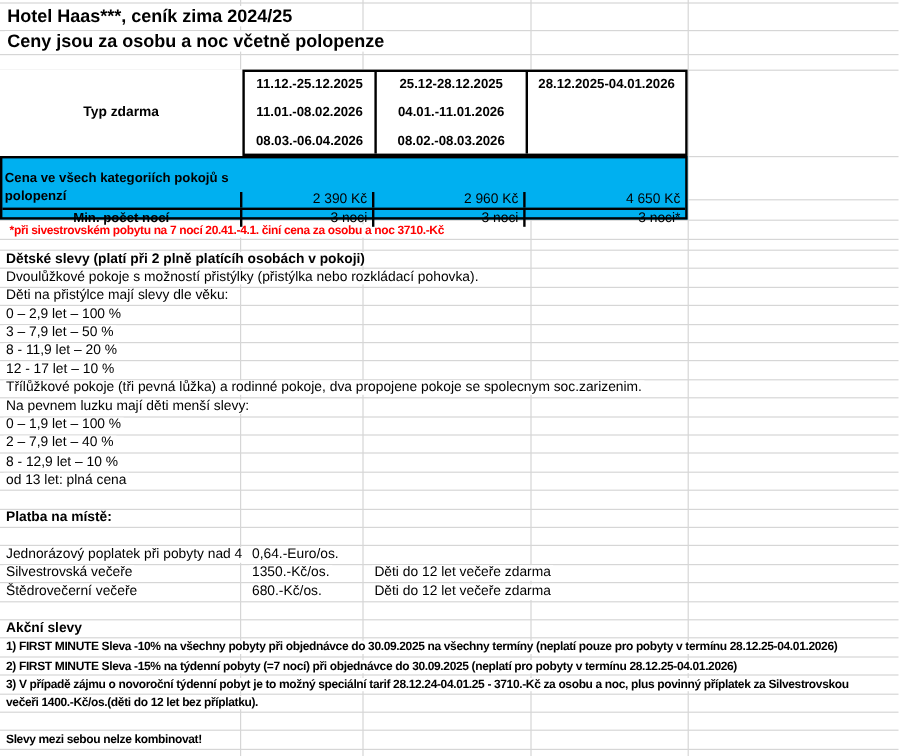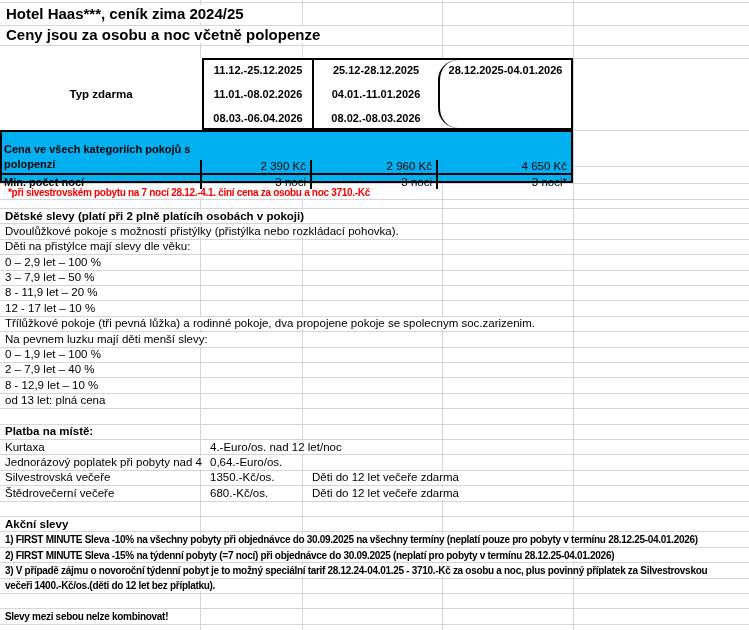--- a/index.html
+++ b/index.html
@@ -30,36 +30,36 @@
     position:absolute;left:202px;top:58px;width:371px;height:72px;background:#fff;z-index:2;
     border:2px solid #000;box-sizing:border-box;display:flex;
   }
   .season-cell{
     display:flex;flex-direction:column;justify-content:space-between;align-items:center;
     font-weight:bold;font-size:11px;box-sizing:border-box;
   }
   .season-cell .dline{line-height:20px;white-space:nowrap;}
   .sc1{width:108px;}
   .sc2{width:126px;border-left:2px solid #000;}
-  .sc3{width:133px;border-left:2px solid #000;border-radius:20px;}
+  .sc3{width:133px;border-left:2px solid #000;}
   .blue-block{
     position:absolute;left:0;top:130px;width:573px;height:53px;z-index:2;
     background:#00B0F0;border:2px solid #000;box-sizing:border-box;
     display:flex;flex-direction:column;
   }
   .blue-row{display:flex;flex:none;}
   .blue-row.r1{height:41px;align-items:flex-end;}
   .blue-row.r2{height:16px;border-top:2px solid #000;box-sizing:border-box;}
   .bc{box-sizing:border-box;font-size:11.5px;display:flex;}
   .bc.lab{width:198px;font-weight:bold;font-size:11px;line-height:15px;padding:1px 2px;display:block;white-space:normal;}
   .bc.val{justify-content:flex-end;align-items:flex-end;padding:0 4px 1px 0;}
   .bc.c2{width:110px;border-left:2px solid #000;}
   .bc.c3{width:126px;border-left:2px solid #000;}
   .bc.c4{width:135px;border-left:2px solid #000;}
-  .blue-row.r2 .bc{align-items:center;}
+  .blue-row.r2 .bc{align-items:center;text-align:center;}
   .blue-row.r2 .lab{line-height:12px;}
 </style>
 </head>
 <body>
 
 <div class="sheet">
   <div id="grid">
       <div class="hline" style="top: 2px;"></div>
       <div class="hline" style="top: 25px;"></div>
       <div class="hline" style="top: 45px;"></div>
@@ -132,41 +132,37 @@
       <div class="bc val c4">4 650 Kč</div>
     </div>
     <div class="blue-row r2">
       <div class="bc lab">Min. počet nocí</div>
       <div class="bc val c2">3 noci</div>
       <div class="bc val c3">3 noci</div>
       <div class="bc val c4">3 noci*</div>
     </div>
   </div>
 
-  <div class="ln rednote" style="top:186px;left:6px"><span>*při sivestrovském pobytu na 7 nocí 28.12.-4.1. činí cena za osobu a noc 3710.-Kč</span></div>
+  <div class="ln rednote" style="top:186px;left:6px"><span>*při sivestrovském pobytu na 7 nocí 20.41.-4.1. činí cena za osobu a noc 3710.-Kč</span></div>
 
   <div class="ln b" style="top:210px"><span>Dětské slevy (platí při 2 plně platícíh osobách v pokoji)</span></div>
   <div class="ln" style="top:225px"><span>Dvoulůžkové pokoje s možností přistýlky (přistýlka nebo rozkládací  pohovka).</span></div>
   <div class="ln" style="top:240px"><span>Děti na přistýlce mají slevy dle věku:</span></div>
   <div class="ln" style="top:256px"><span>0 – 2,9 let – 100 %</span></div>
   <div class="ln" style="top:271px"><span>3 – 7,9 let – 50 %</span></div>
   <div class="ln" style="top:286px"><span>8 - 11,9 let – 20 %</span></div>
   <div class="ln" style="top:302px"><span>12 - 17 let – 10 %</span></div>
   <div class="ln" style="top:317px"><span>Třílůžkové pokoje (tři pevná lůžka) a rodinné pokoje, dva propojene pokoje se  spolecnym soc.zarizenim.</span></div>
   <div class="ln" style="top:333px"><span>Na pevnem luzku mají děti menší slevy:</span></div>
   <div class="ln" style="top:348px"><span>0 – 1,9 let – 100 %</span></div>
   <div class="ln" style="top:363px"><span>2 – 7,9 let – 40 %</span></div>
   <div class="ln" style="top:379px"><span>8 - 12,9 let – 10 %</span></div>
   <div class="ln" style="top:394px"><span>od 13 let: plná cena</span></div>
 
   <div class="ln b" style="top:425px"><span>Platba na místě:</span></div>
-  <div class="ln" style="top:441px">
-    <span>Kurtaxa</span>
-    <span class="v">4.-Euro/os. nad 12 let/noc</span>
-  </div>
   <div class="ln" style="top:456px">
     <span class="clip"><span>Jednorázový poplatek při pobyty nad 4 no</span></span>
     <span class="v">0,64.-Euro/os.</span>
   </div>
   <div class="ln" style="top:471px">
     <span>Silvestrovská večeře</span>
     <span class="v">1350.-Kč/os.</span>
     <span class="n">Děti do 12 let večeře zdarma</span>
   </div>
   <div class="ln" style="top:487px">

